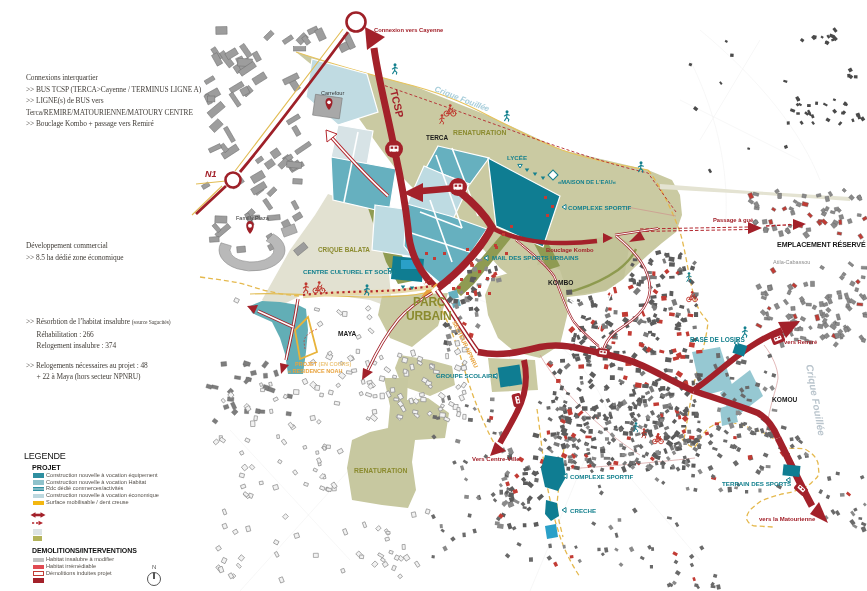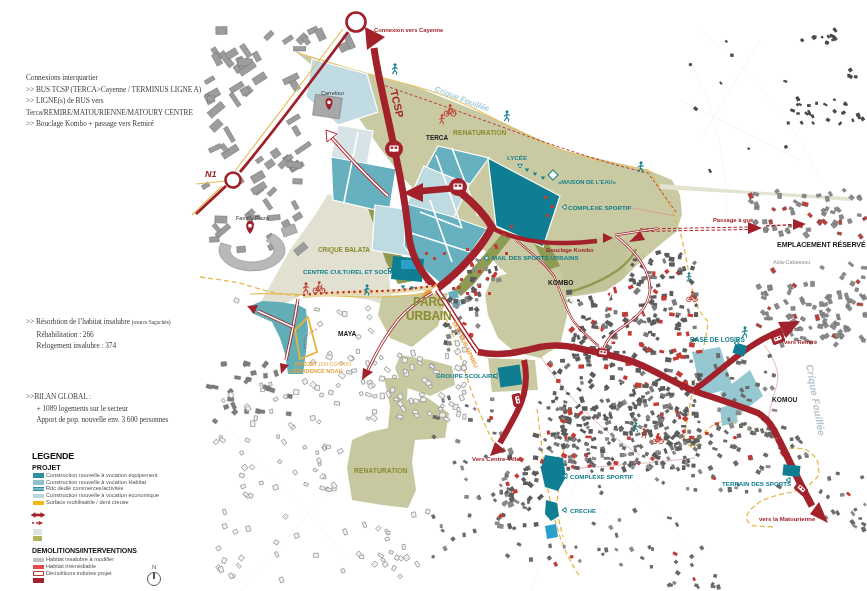--- a/index.html
+++ b/index.html
@@ -1852,28 +1852,29 @@
 <text x="722" y="486" font-size="6.2" fill="#14808e" font-weight="bold" style="">TERRAIN DES SPORTS</text>
 
 <text x="759" y="521" font-size="6" fill="#a3212a" font-weight="bold" style="">vers la Matourienne</text>
 </svg>
 
 <pre class="lp" style="top:60px">Connexions interquartier
 &gt;&gt; BUS TCSP (TERCA&gt;Cayenne / TERMINUS LIGNE A)
 &gt;&gt; LIGNE(s) de BUS vers
 Terca/REMIRE/MATOURIENNE/MATOURY CENTRE
 &gt;&gt; Bouclage Kombo + passage vers Remiré</pre>
+<pre class="lp" style="top:228px">Développement commercial
+&gt;&gt; 8.5 ha dédié zone économique</pre>
 <pre class="lp" style="top:304px">&gt;&gt; Résorbtion de l’habitat insalubre <span style="font-size:5.5px">(source Sagacités)</span>
       Réhabilitation : 266
       Relogement insalubre : 374</pre>
-<pre class="lp" style="top:379px">&gt;&gt;BILAN GLOBAL :
-      + 1089 logements sur le secteur
-      Apport de pop. nouvelle env. 3 600 personnes</pre>
-
-<div style="position:absolute;left:32px;top:451px;font-size:9px;font-weight:bold;color:#111;letter-spacing:-0.2px">LEGENDE</div>
+<pre class="lp" style="top:347.5px">&gt;&gt; Relogements nécessaires au projet : 48
+      + 22 à Maya (hors secteur NPNRU)</pre>
+
+<div style="position:absolute;left:24px;top:451px;font-size:9px;font-weight:normal;color:#111;letter-spacing:-0.2px">LEGENDE</div>
 <div style="position:absolute;left:32px;top:462.5px;font-size:7.2px;font-weight:bold;color:#111">PROJET</div>
 <div style="position:absolute;left:33px;top:473.0px">
       <div style="width:11px;height:4.5px;background:#2e8fa0;"></div>
     </div>
     <div style="position:absolute;left:46px;top:471.5px;font-size:5.6px;color:#55504a;white-space:nowrap">Construction nouvelle à vocation équipement</div>
 <div style="position:absolute;left:33px;top:480.0px">
       <div style="width:11px;height:4.5px;background:#8fc2cb;"></div>
     </div>
     <div style="position:absolute;left:46px;top:478.5px;font-size:5.6px;color:#55504a;white-space:nowrap">Construction nouvelle à vocation Habitat</div>
 <div style="position:absolute;left:33px;top:486.5px">

